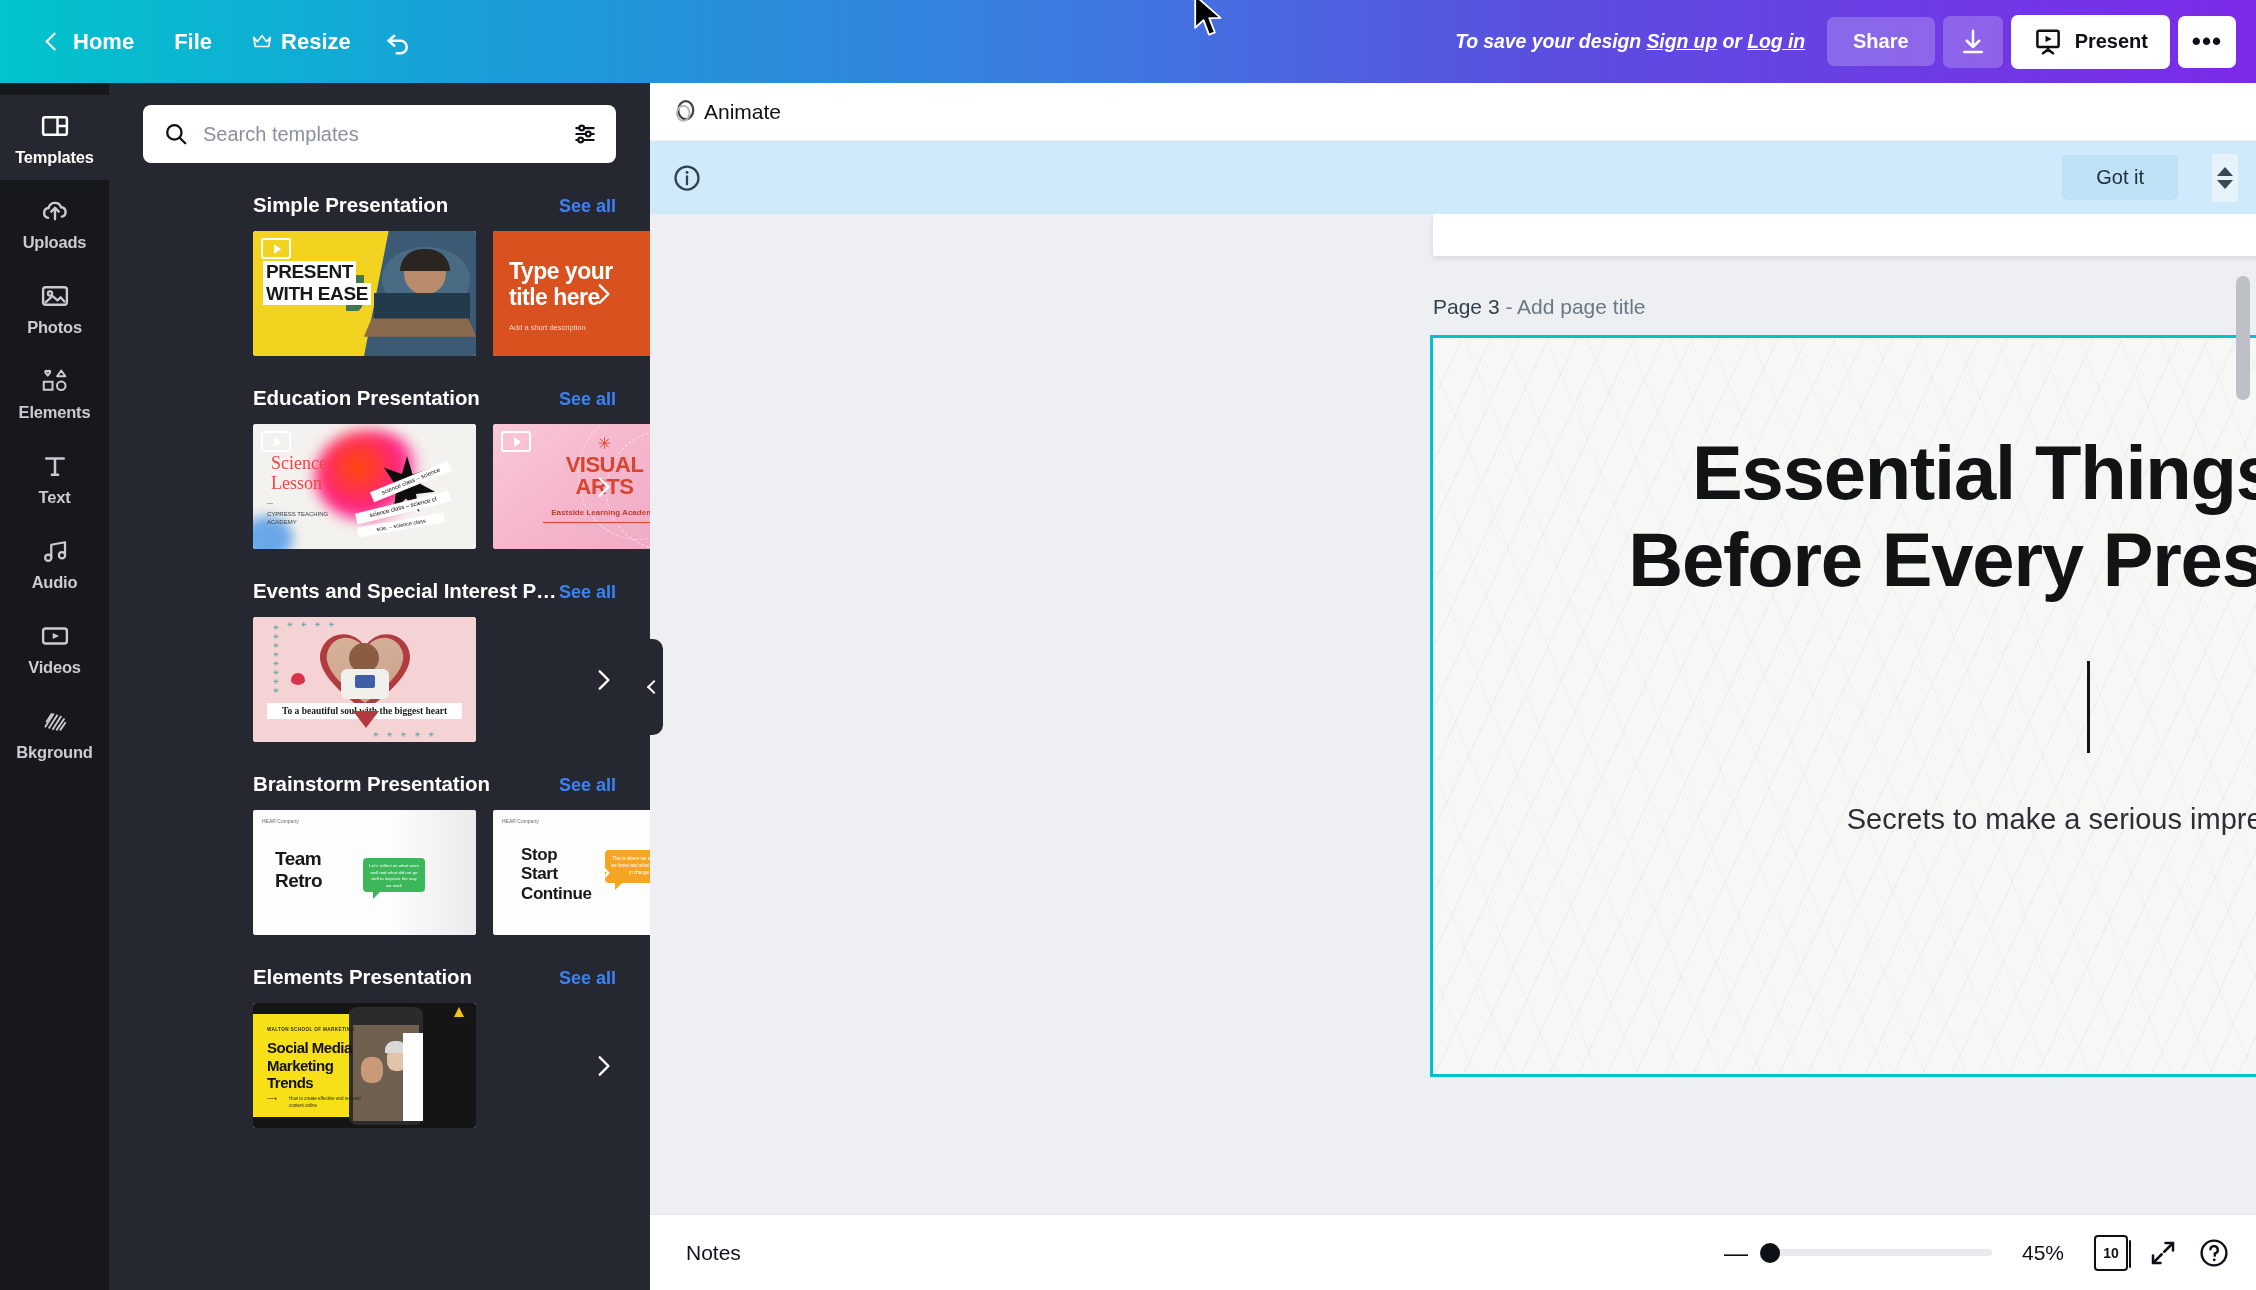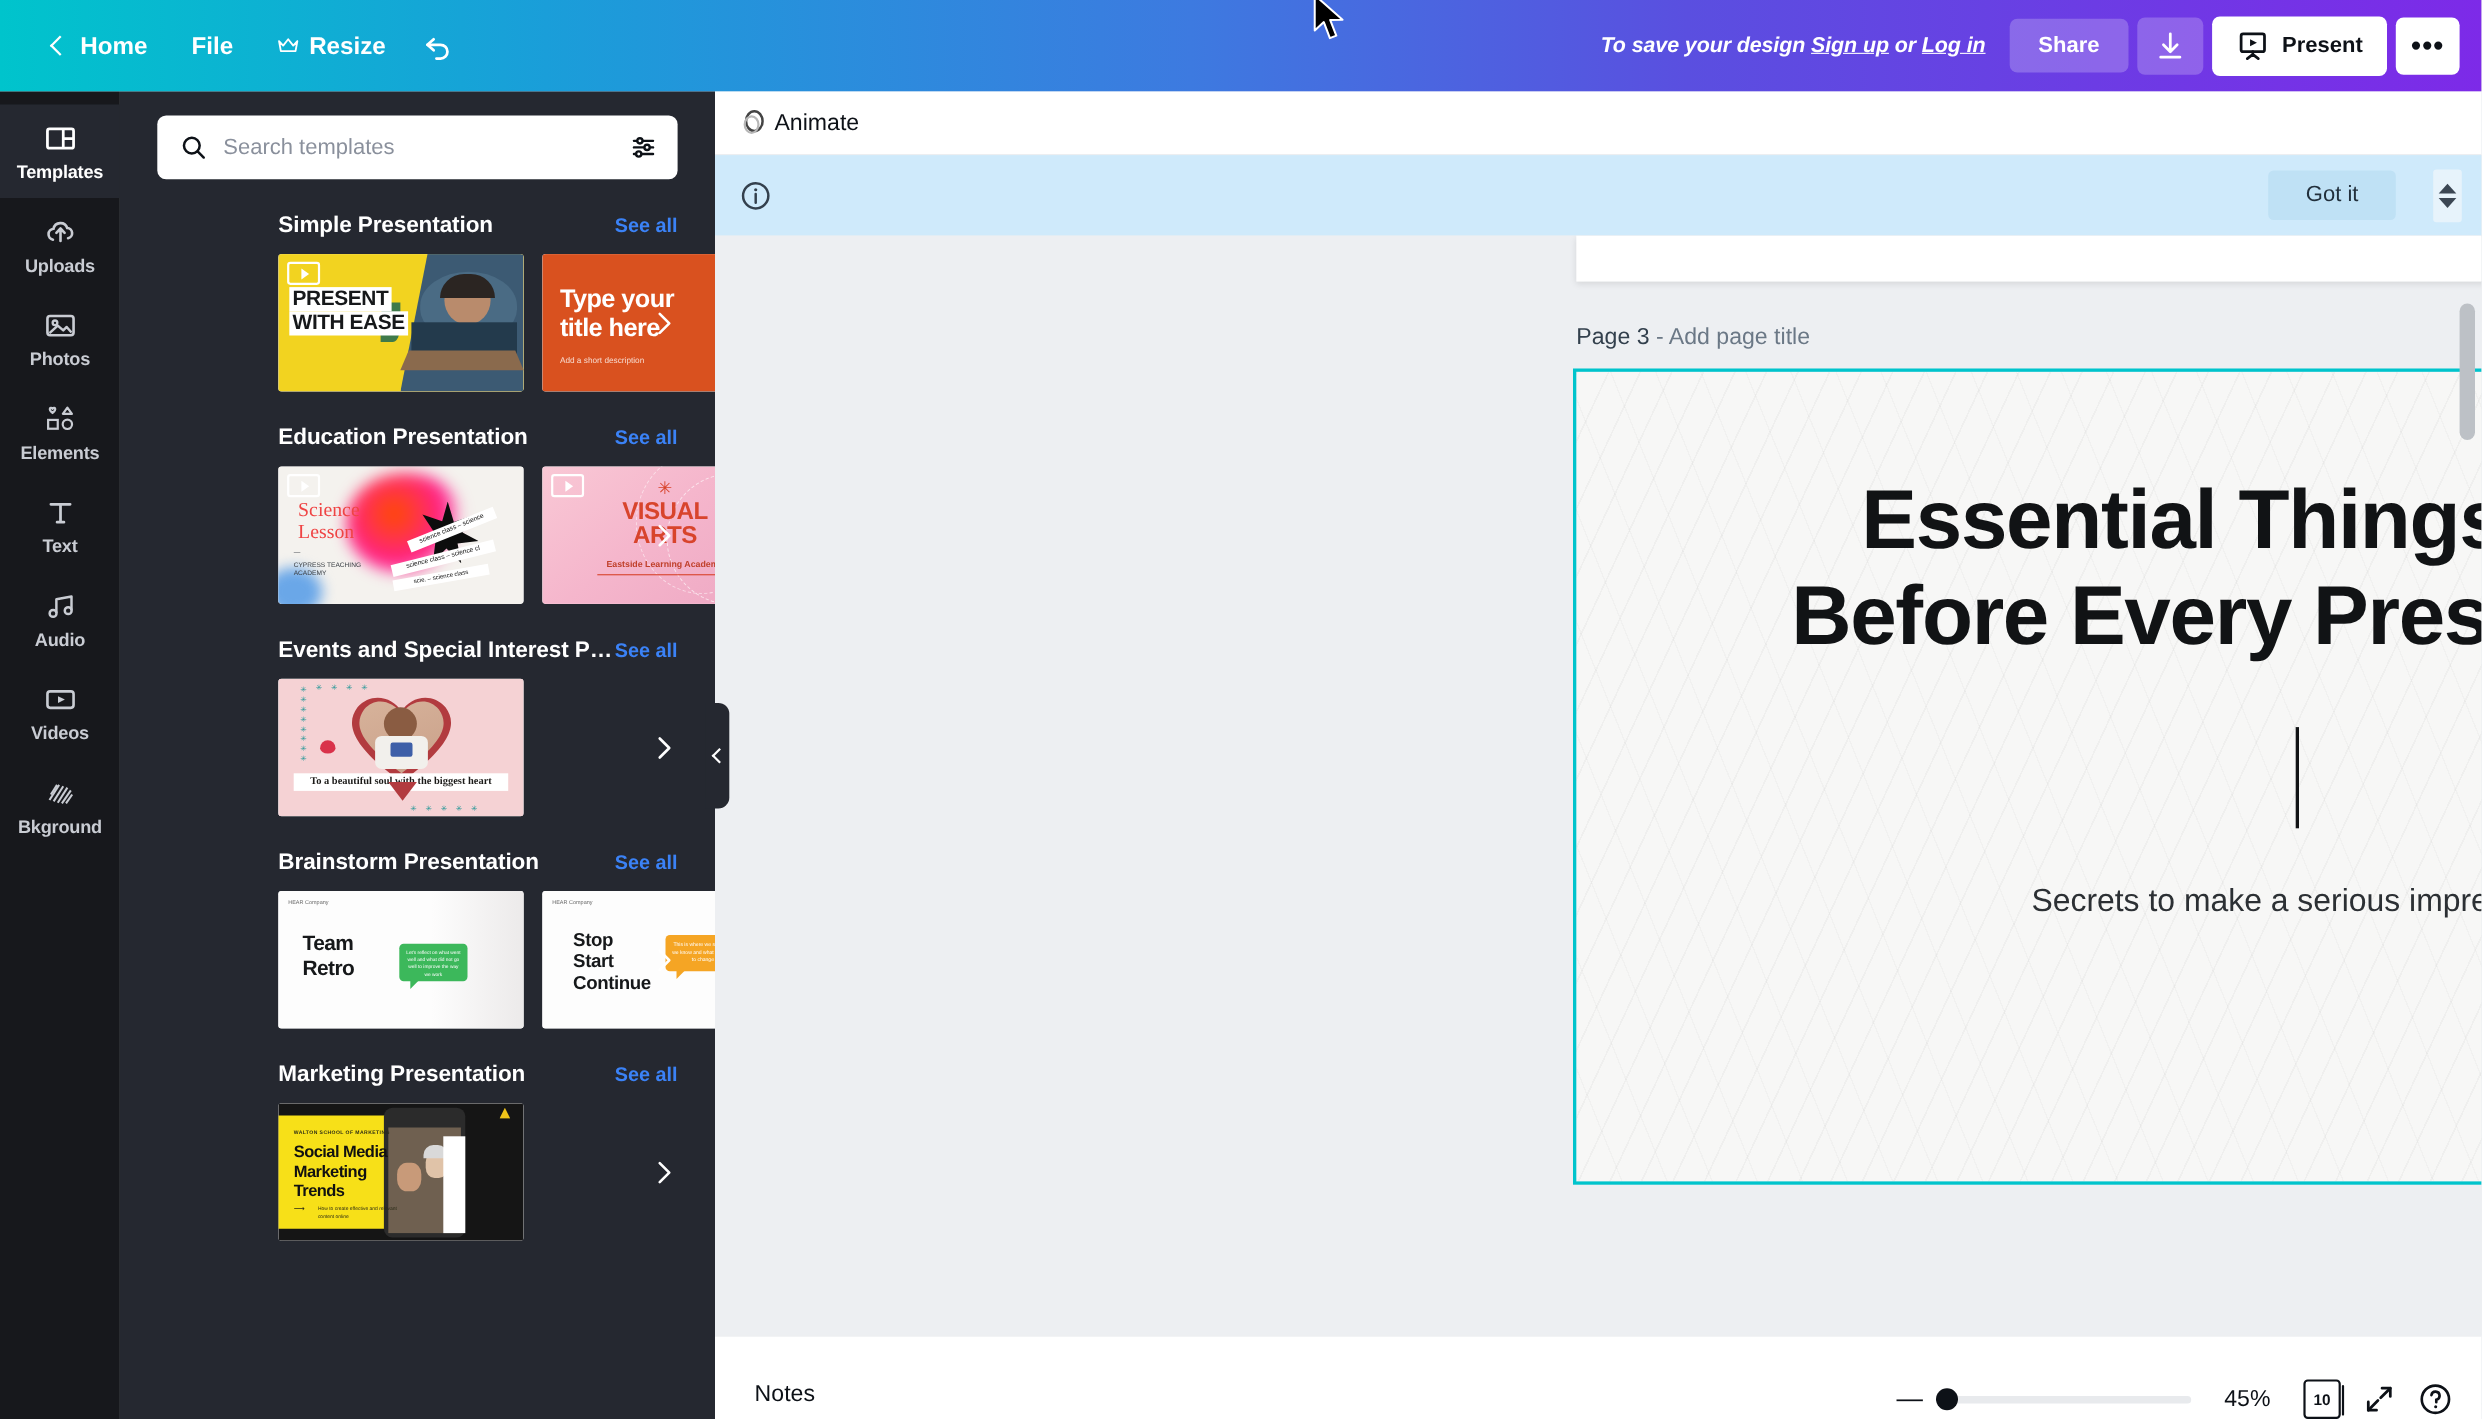--- a/index.html
+++ b/index.html
@@ -214,21 +214,21 @@
   }
   .hthumb { position:absolute; left: 12px; top: 3px; width: 210px; height: 9px; background:#c6cace; border-radius: 5px; }
   .hscroll .arrow-l, .hscroll .arrow-r {
     position:absolute; top:0; width:14px; height:14px; color:#98a0a8; font-size:10px; line-height:14px; text-align:center; cursor:pointer;
   }
   .hscroll .arrow-l { left:0; }
   .hscroll .arrow-r { right:0; }
 
   
   .bottombar {
-    height: 76px; flex: 0 0 76px; background:#fff; display:flex; align-items:flex-end;
+    height: 76px; flex: 0 0 76px; background:#fff; display:flex; align-items:center;
     padding: 0 26px 0 22px; border-top:1px solid #e6e8eb; position:relative; z-index: 30; gap: 36px;
   }
   .notes-btn { font-size: 21px; color:#0d1117; cursor:pointer; padding: 10px 14px; border-radius:6px; }
   .bb-right { margin-left:auto; display:flex; align-items:center; gap: 20px; }
   .zoom-minus { font-size: 24px; color:#0d1117; cursor:pointer; width:20px; text-align:center; line-height:1; }
   .zoom-track { width: 228px; height: 7px; background:#e8eaed; border-radius:4px; position:relative; cursor:pointer; }
   .zoom-knob { position:absolute; left: 6px; top: 50%; transform: translate(-50%,-50%); width: 20px; height: 20px; background:#0d1117; border-radius:50%; }
   .zoom-pct { font-size: 21px; color:#0d1117; min-width: 62px; text-align:center; }
   .pagecount {
     position:relative; width: 34px; height: 36px; cursor:pointer;
@@ -522,21 +522,21 @@
               <div style="position:absolute;left:122px;top:71px;width:0;height:0;border-left:9px solid #f5a524;border-bottom:9px solid transparent"></div>
             </div>
             <svg class="row-next" viewBox="0 0 24 24">
               <path d="M9 4 L17 12 L9 20" fill="none" stroke="#fff" stroke-width="2.2" stroke-linecap="round" stroke-linejoin="round"></path>
             </svg>
           </div>
         </div>
 
         <div class="sec">
           <div class="sec-head">
-            <div class="sec-title">Marketing Presentation</div>
+            <div class="sec-title">Elements Presentation</div>
             <div class="see-all">See all</div>
           </div>
           <div class="thumb-row">
             <div class="thumb">
               <div class="t-fill" style="background:#151515"></div>
               <div style="position:absolute;left:0;top:11px;width:160px;height:103px;background:#f7e018;border-radius:0 10px 10px 0"></div>
               <div style="position:absolute;left:96px;top:4px;width:74px;height:118px;background:#2b2b2b;border-radius:8px"></div>
               <div style="position:absolute;left:100px;top:22px;width:66px;height:96px;background:#6f6050"></div>
               <div style="position:absolute;left:108px;top:54px;width:22px;height:26px;border-radius:40%;background:#c89a79"></div>
               <div style="position:absolute;left:134px;top:44px;width:20px;height:24px;border-radius:40%;background:#e0c3a8"></div>

